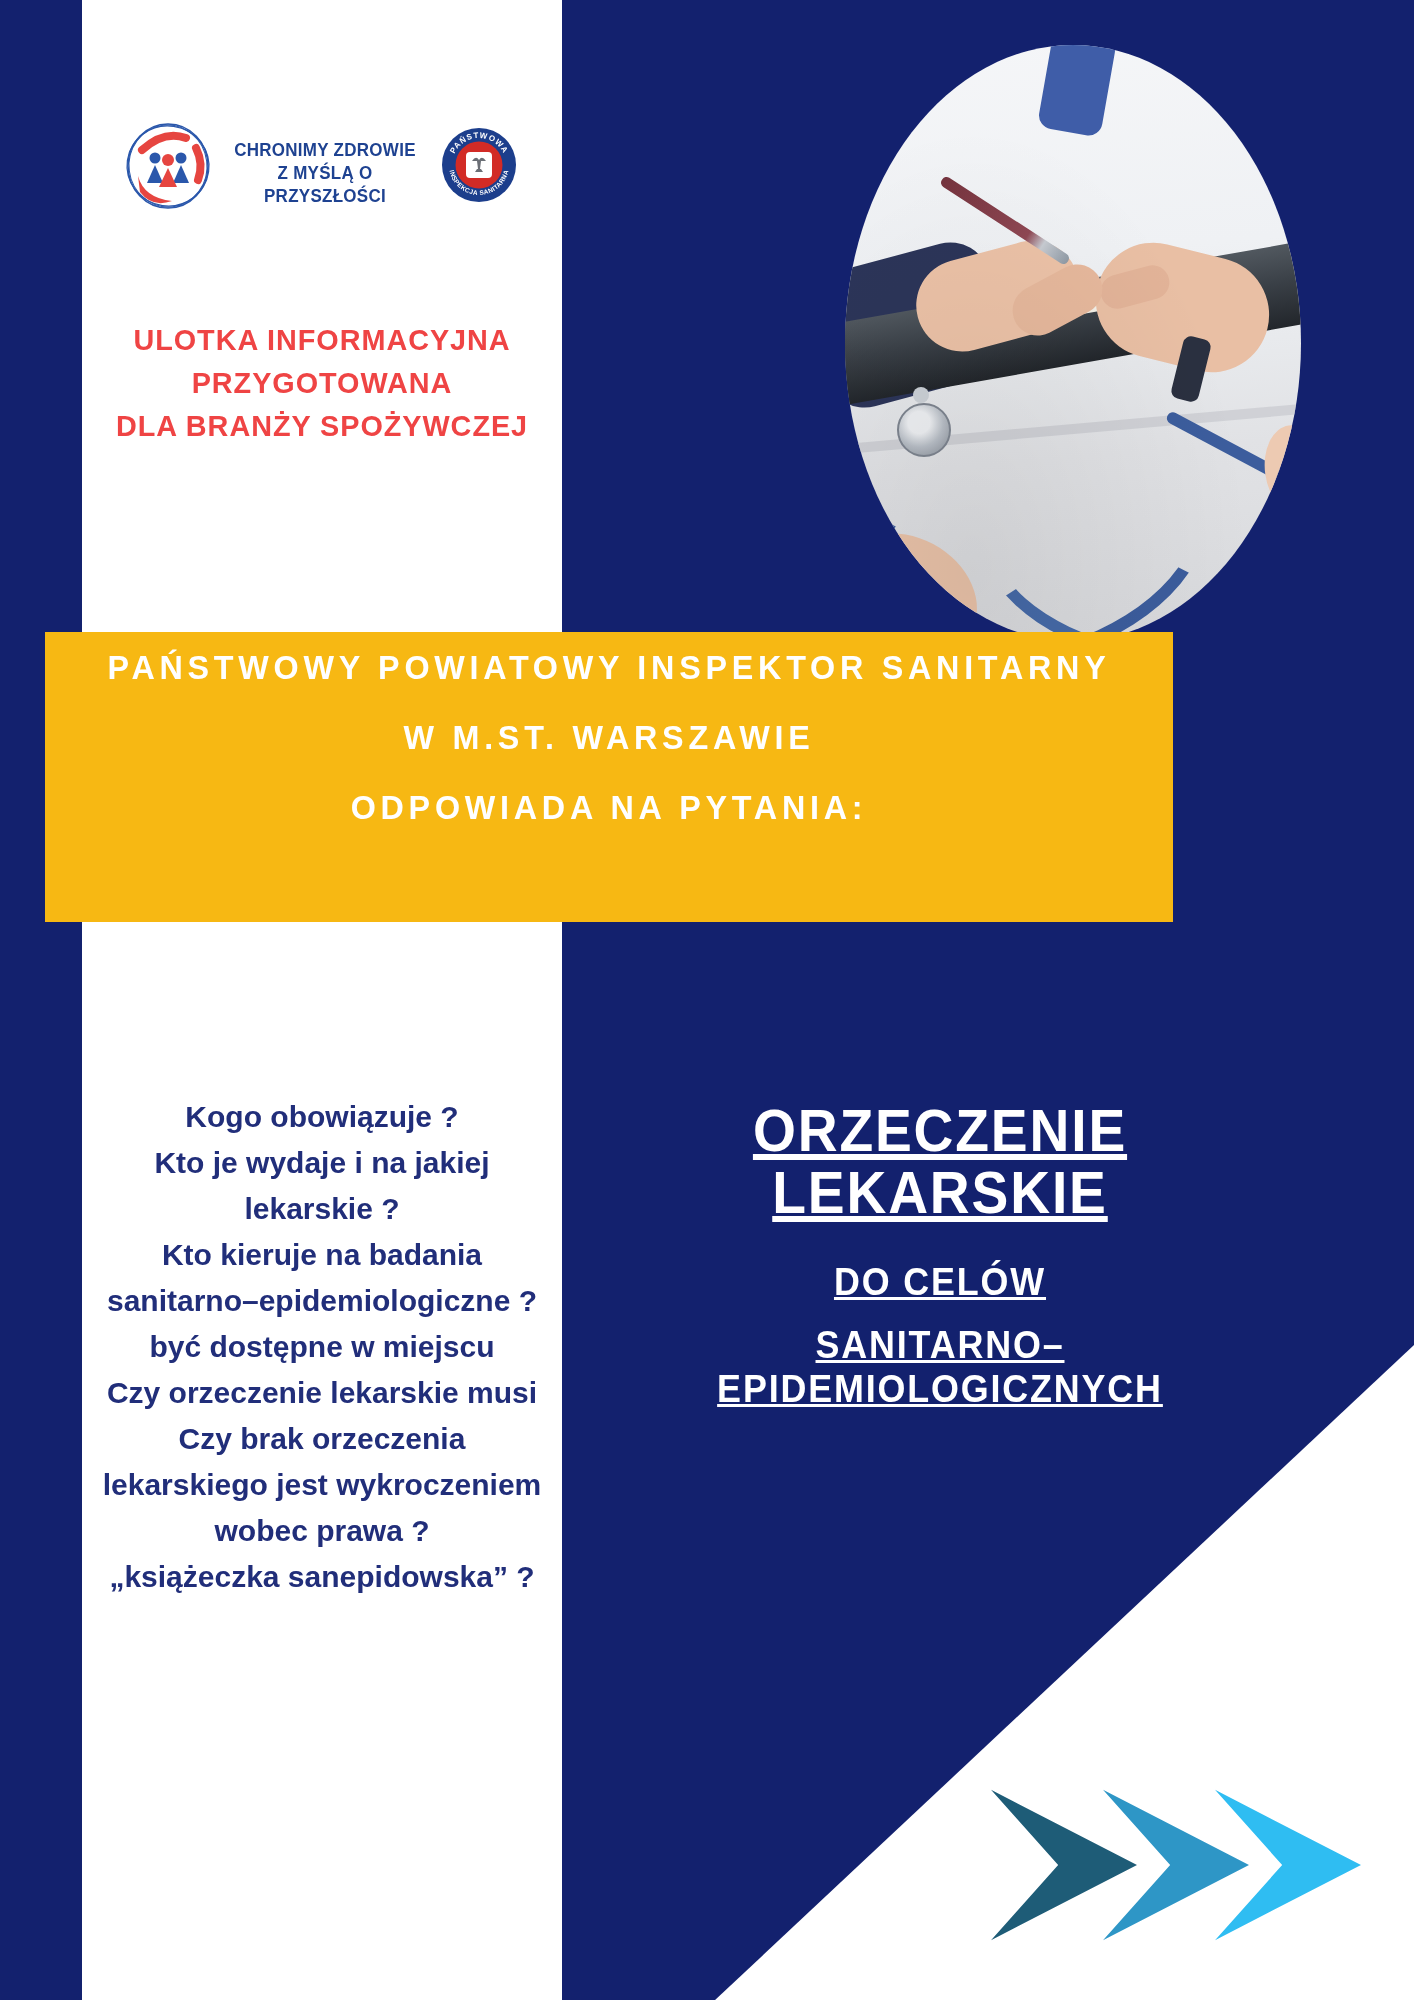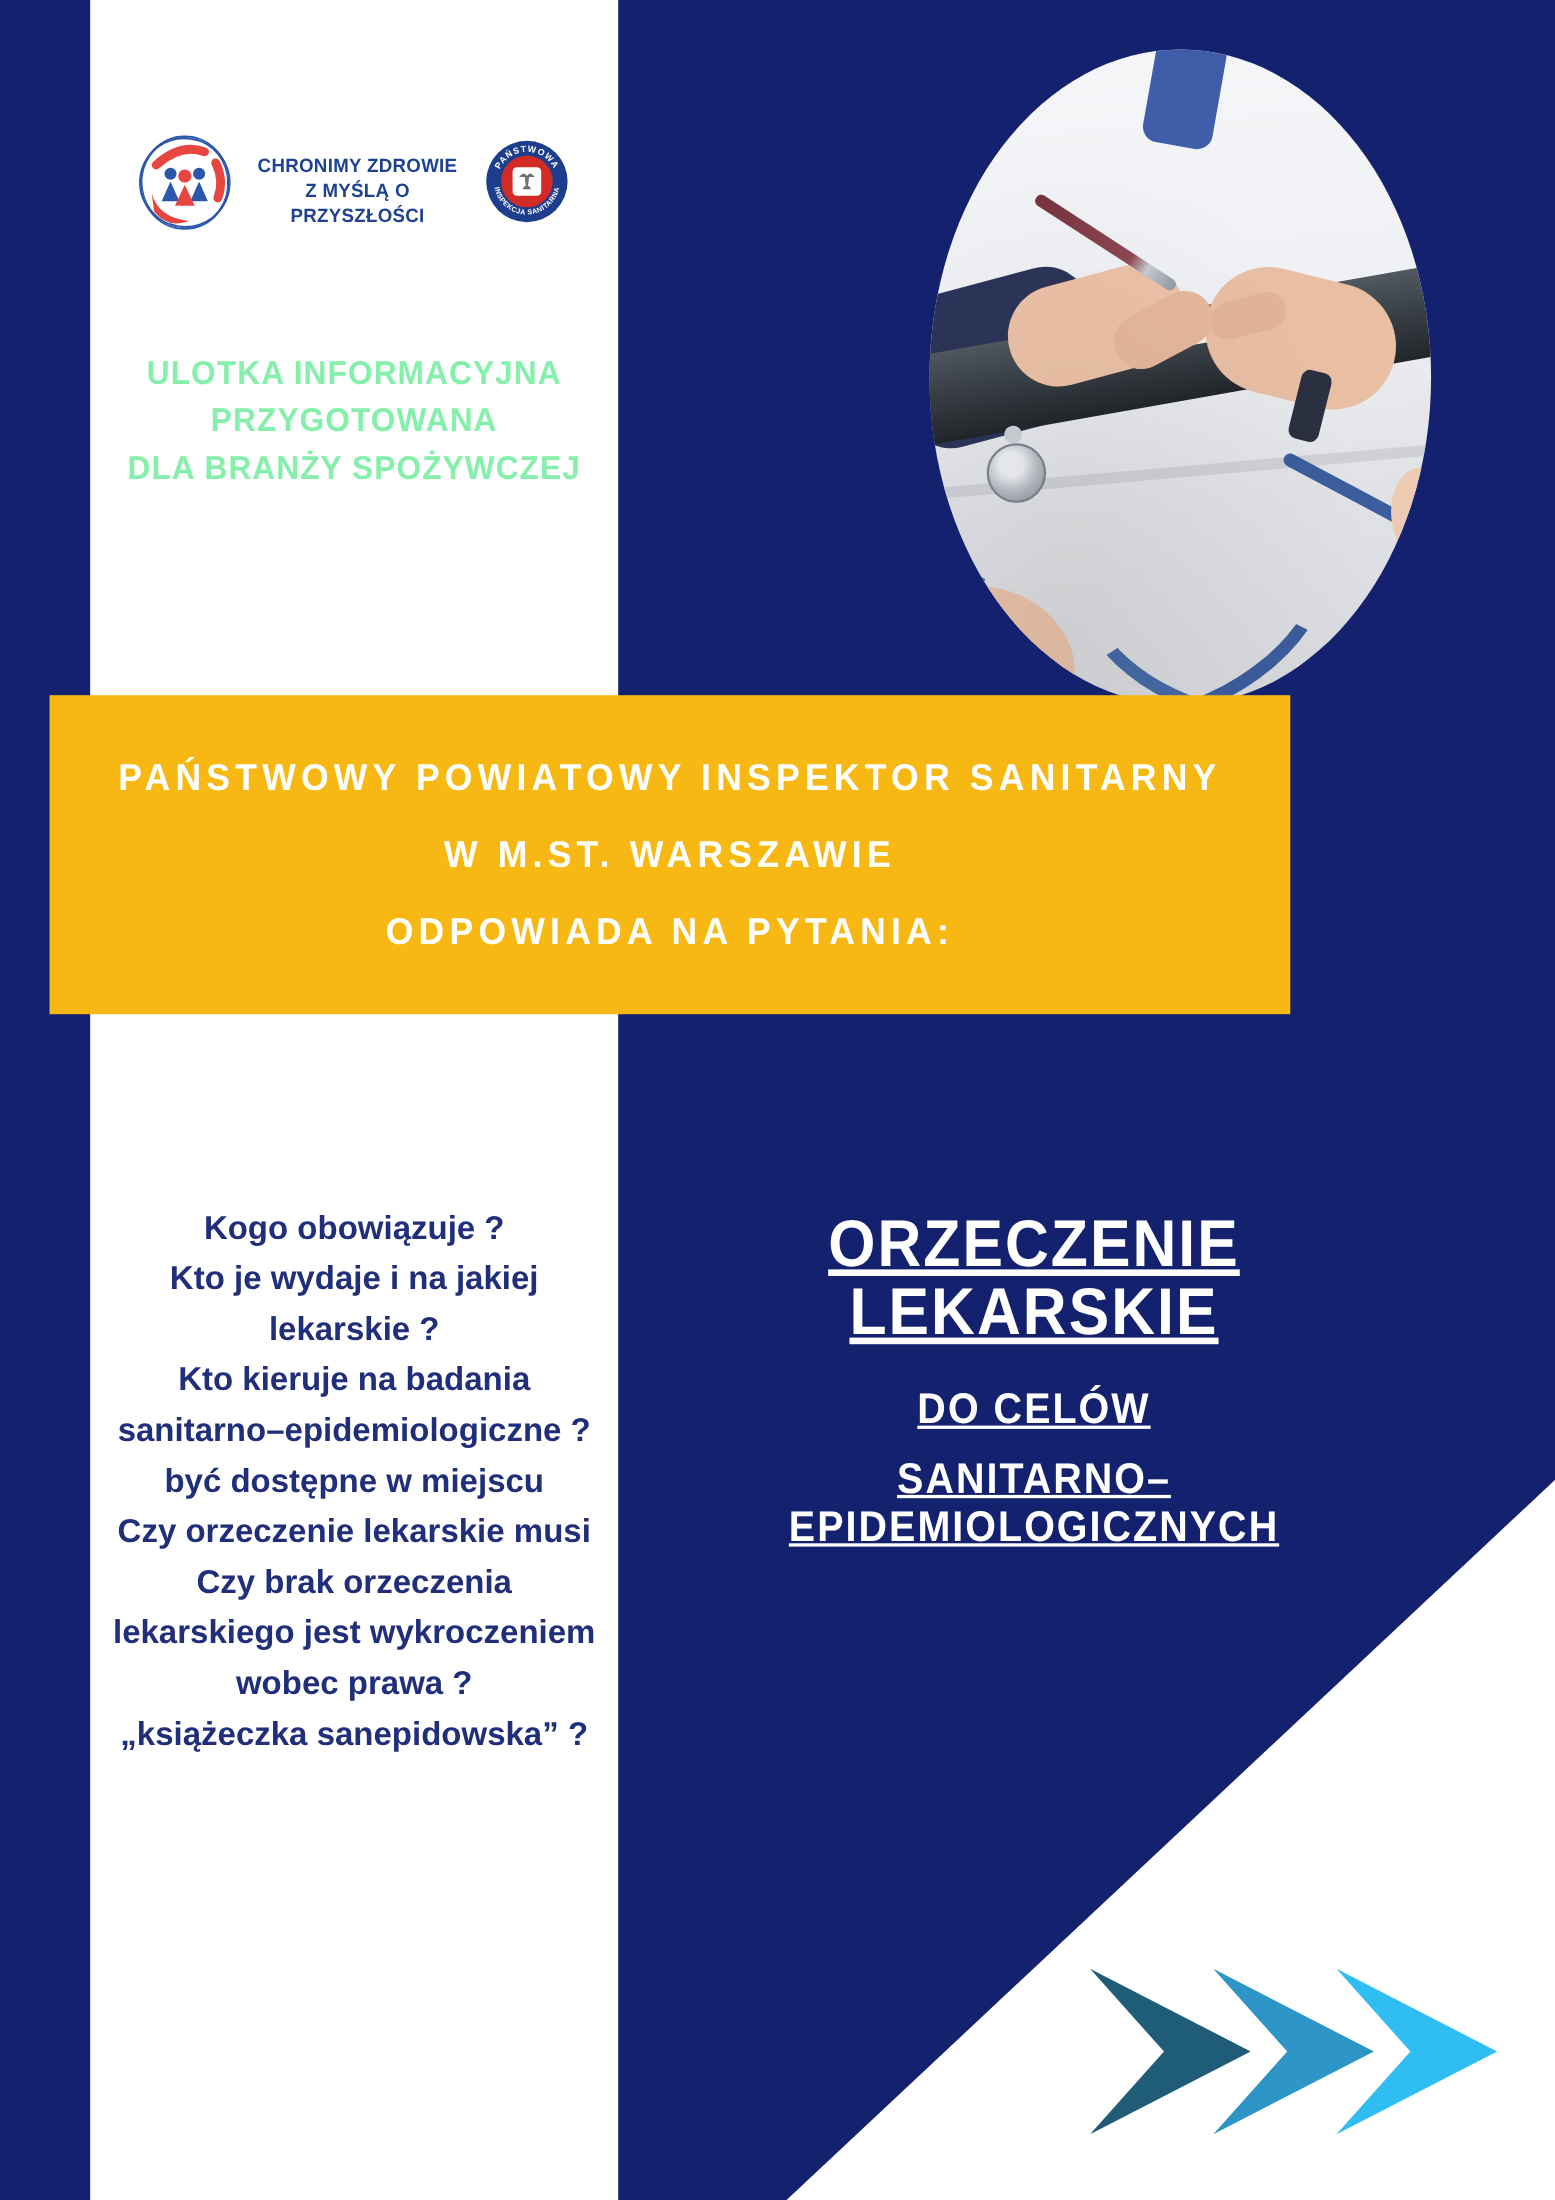--- a/index.html
+++ b/index.html
@@ -19,30 +19,30 @@
 
   
   .logo1{left:124px;top:119px;width:88px;height:94px;}
   .logo-text{left:222px;top:139px;width:206px;text-align:center;
     color:#1e4291;font-weight:bold;font-size:17.5px;line-height:23px;
     letter-spacing:.3px;transform:scaleX(.97);transform-origin:center;}
   .badge{left:441px;top:126px;width:76px;height:78px;}
 
   
   .intro{left:82px;top:318px;width:480px;text-align:center;
-    color:#86efac;font-weight:bold;font-size:30px;line-height:43px;
+    color:#ef4444;font-weight:bold;font-size:30px;line-height:43px;
     letter-spacing:1px;}
   .intro .ln{transform:scaleX(.96);transform-origin:center;}
 
   
   .banner{left:45px;top:632px;width:1128px;height:290px;background:#f7b813;
     text-align:center;color:#ffffff;font-weight:bold;}
   .banner .ln{font-size:34px;line-height:70px;letter-spacing:5px;
     transform:scaleX(.95);transform-origin:center;}
-  .banner-pad{padding-top:40px;}
+  .banner-pad{}
 
   
   .questions{left:82px;top:1094px;width:480px;text-align:center;
     color:#212e7a;font-weight:bold;font-size:30px;line-height:46px;}
 
   
   .title{left:570px;top:1100px;width:740px;text-align:center;color:#ffffff;font-weight:bold;text-decoration:underline;}
   .title-1{font-size:60px;line-height:62px;letter-spacing:2px;
     transform:scaleX(.92);transform-origin:center;}
   .title-2{font-size:39px;line-height:44px;margin-top:36px;letter-spacing:2px;

